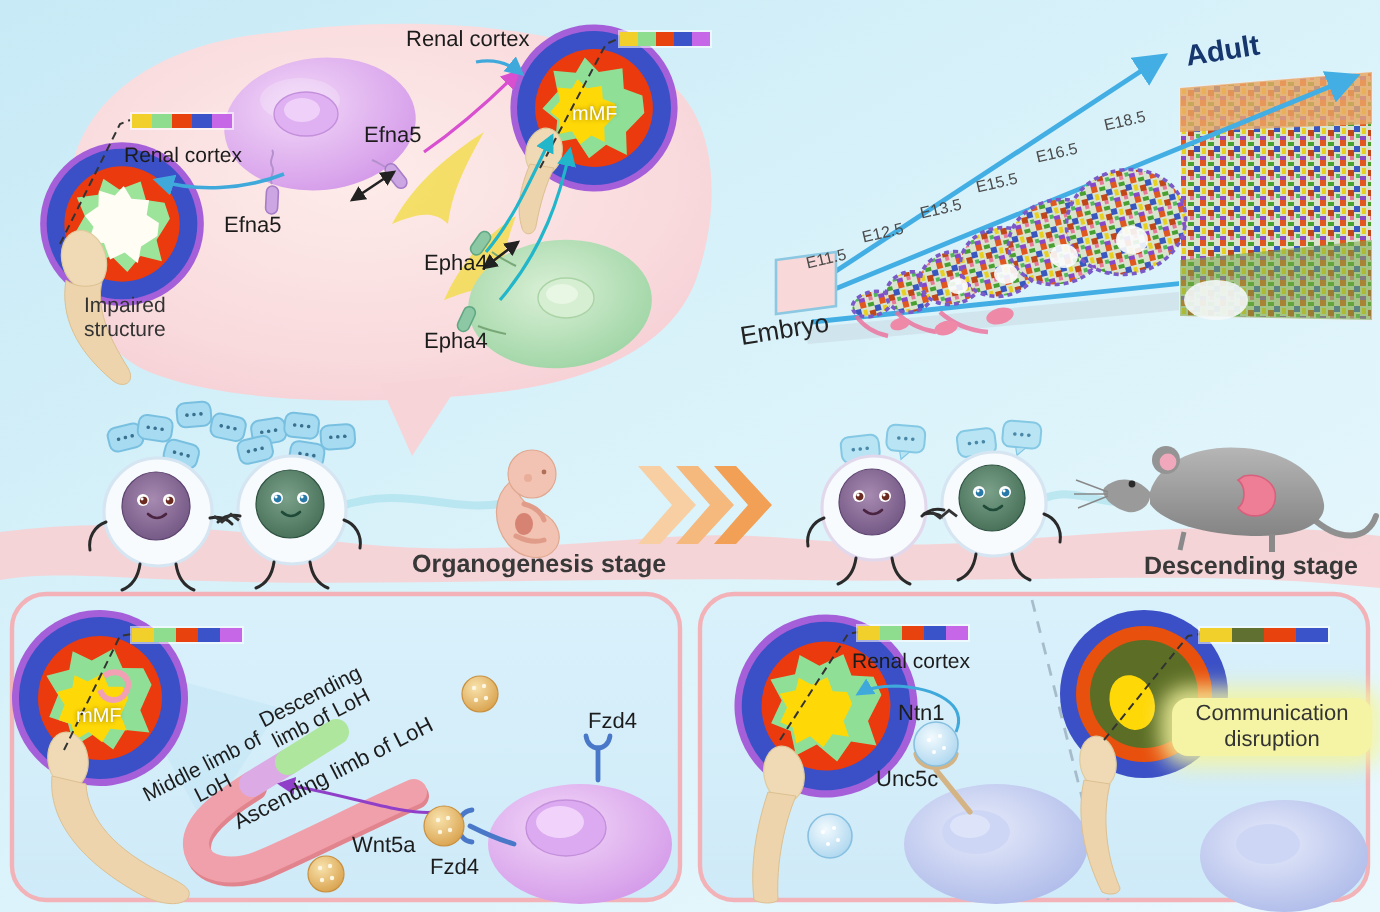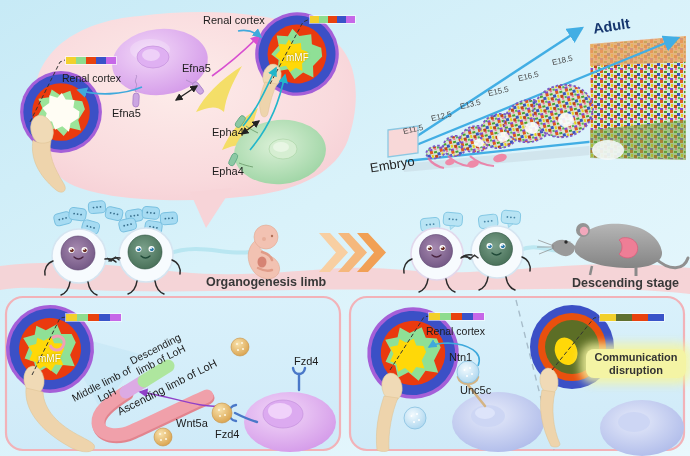--- a/index.html
+++ b/index.html
@@ -11,21 +11,21 @@
   .sm{font-size:10.5px}
   .tiny{font-size:8px;color:#4a4a4a}
   .bold{font-weight:bold;color:#383838;font-size:12.5px}
   .white{color:#fff;font-size:10px;text-shadow:0 0 2px rgba(40,40,0,.5)}
   .wrap{white-space:normal;text-align:center}
   .adult{font-size:14.5px;font-weight:bold;color:#16366e;transform:rotate(-9deg)}
   .embryo{font-size:13px;color:#222;transform:rotate(-9deg)}
   .rotE{transform:rotate(-13deg)}
   .rot27{transform:rotate(-27deg)}
   .glow{background:#f4f4a4;border-radius:8px;padding:2px 4px;box-shadow:0 0 10px 6px rgba(244,244,160,.85);
-        font-weight:bold;color:#333;font-size:11px}
+        font-weight:normal;color:#333;font-size:11px}
   .bar{position:absolute;display:flex;z-index:5;outline:.5px solid rgba(255,255,255,.55)}
   .bar i{display:block;height:7px}
   .s10 i{width:10px}.s9 i{width:9px}.s11 i{width:11px}.s16 i{width:16px}
 </style>
 </head>
 <body>
 
 <div id="fig">
 <svg width="690" height="456" viewBox="0 0 690 456">
 <defs>
@@ -455,50 +455,51 @@
   </g>
   <ellipse cx="549" cy="381" rx="9" ry="13" transform="rotate(-8 549 381)" fill="#f0dab6" stroke="#decb9e" stroke-width=".6"></ellipse>
   <path d="M542,390 C538,408 542,428 551,446 C555,448 560,447 560,444 C553,428 551,408 555,392 Z" fill="#eed4ac" stroke="#dcc090" stroke-width=".5"></path>
   <path d="M552,370 L594,318 L600,317" stroke="#333" stroke-width="1" stroke-dasharray="4,2.5" fill="none"></path>
   <ellipse cx="642" cy="428" rx="42" ry="28" fill="url(#gLav)"></ellipse>
   <ellipse cx="634" cy="422" rx="16" ry="10" fill="#cdd6f4"></ellipse>
 </g>
 </svg>
 
 <div class="lbl sm" style="left:62px;top:72px">Renal cortex</div>
+<div class="lbl sm wrap" style="left:42px;top:147px;width:72px;text-align:left;color:#333">Impaired structure</div>
 <div class="lbl" style="left:112px;top:107px">Efna5</div>
 <div class="lbl" style="left:182px;top:62px">Efna5</div>
 <div class="lbl sm" style="left:203px;top:14px;font-size:11px">Renal cortex</div>
 <div class="lbl white" style="left:286px;top:52px">mMF</div>
 <div class="lbl" style="left:212px;top:126px">Epha4</div>
 <div class="lbl" style="left:212px;top:165px">Epha4</div>
 
 <div class="lbl adult" style="left:593px;top:18px">Adult</div>
 <div class="lbl embryo" style="left:370px;top:158px">Embryo</div>
 <div class="lbl tiny rotE" style="left:403px;top:125px">E11.5</div>
 <div class="lbl tiny rotE" style="left:431px;top:112px">E12.5</div>
 <div class="lbl tiny rotE" style="left:460px;top:100px">E13.5</div>
 <div class="lbl tiny rotE" style="left:488px;top:87px">E15.5</div>
 <div class="lbl tiny rotE" style="left:518px;top:72px">E16.5</div>
 <div class="lbl tiny rotE" style="left:552px;top:56px">E18.5</div>
 
-<div class="lbl bold" style="left:206px;top:275px">Organogenesis limb</div>
+<div class="lbl bold" style="left:206px;top:275px">Organogenesis stage</div>
 <div class="lbl bold" style="left:572px;top:276px">Descending stage</div>
 
 <div class="lbl white" style="left:38px;top:353px">mMF</div>
 <div class="lbl sm wrap rot27" style="left:125px;top:342px;width:66px">Descending limb of LoH</div>
 <div class="lbl sm wrap rot27" style="left:68px;top:377px;width:72px">Middle limb of LoH</div>
 <div class="lbl rot27" style="left:112px;top:381px;font-size:11px">Ascending limb of LoH</div>
 <div class="lbl" style="left:176px;top:417px">Wnt5a</div>
 <div class="lbl" style="left:294px;top:355px">Fzd4</div>
 <div class="lbl" style="left:215px;top:428px">Fzd4</div>
 
 <div class="lbl sm" style="left:426px;top:325px">Renal cortex</div>
 <div class="lbl" style="left:449px;top:351px">Ntn1</div>
-<div class="lbl" style="left:460px;top:384px">Unc5c</div>
+<div class="lbl" style="left:438px;top:384px">Unc5c</div>
 <div class="lbl wrap glow" style="left:586px;top:349px;width:92px">Communication disruption</div>
 
 <div class="bar s10" style="left:66px;top:57px">
   <i title="#f2d02c" style="background: rgb(242, 208, 44);"></i>
       <i style="background: rgb(142, 220, 142);"></i>
       <i style="background: rgb(232, 66, 14);"></i>
       <i style="background: rgb(58, 83, 200);"></i>
       <i style="background: rgb(198, 103, 232);"></i>
 </div>
 <div class="bar s9" style="left:310px;top:16px">

